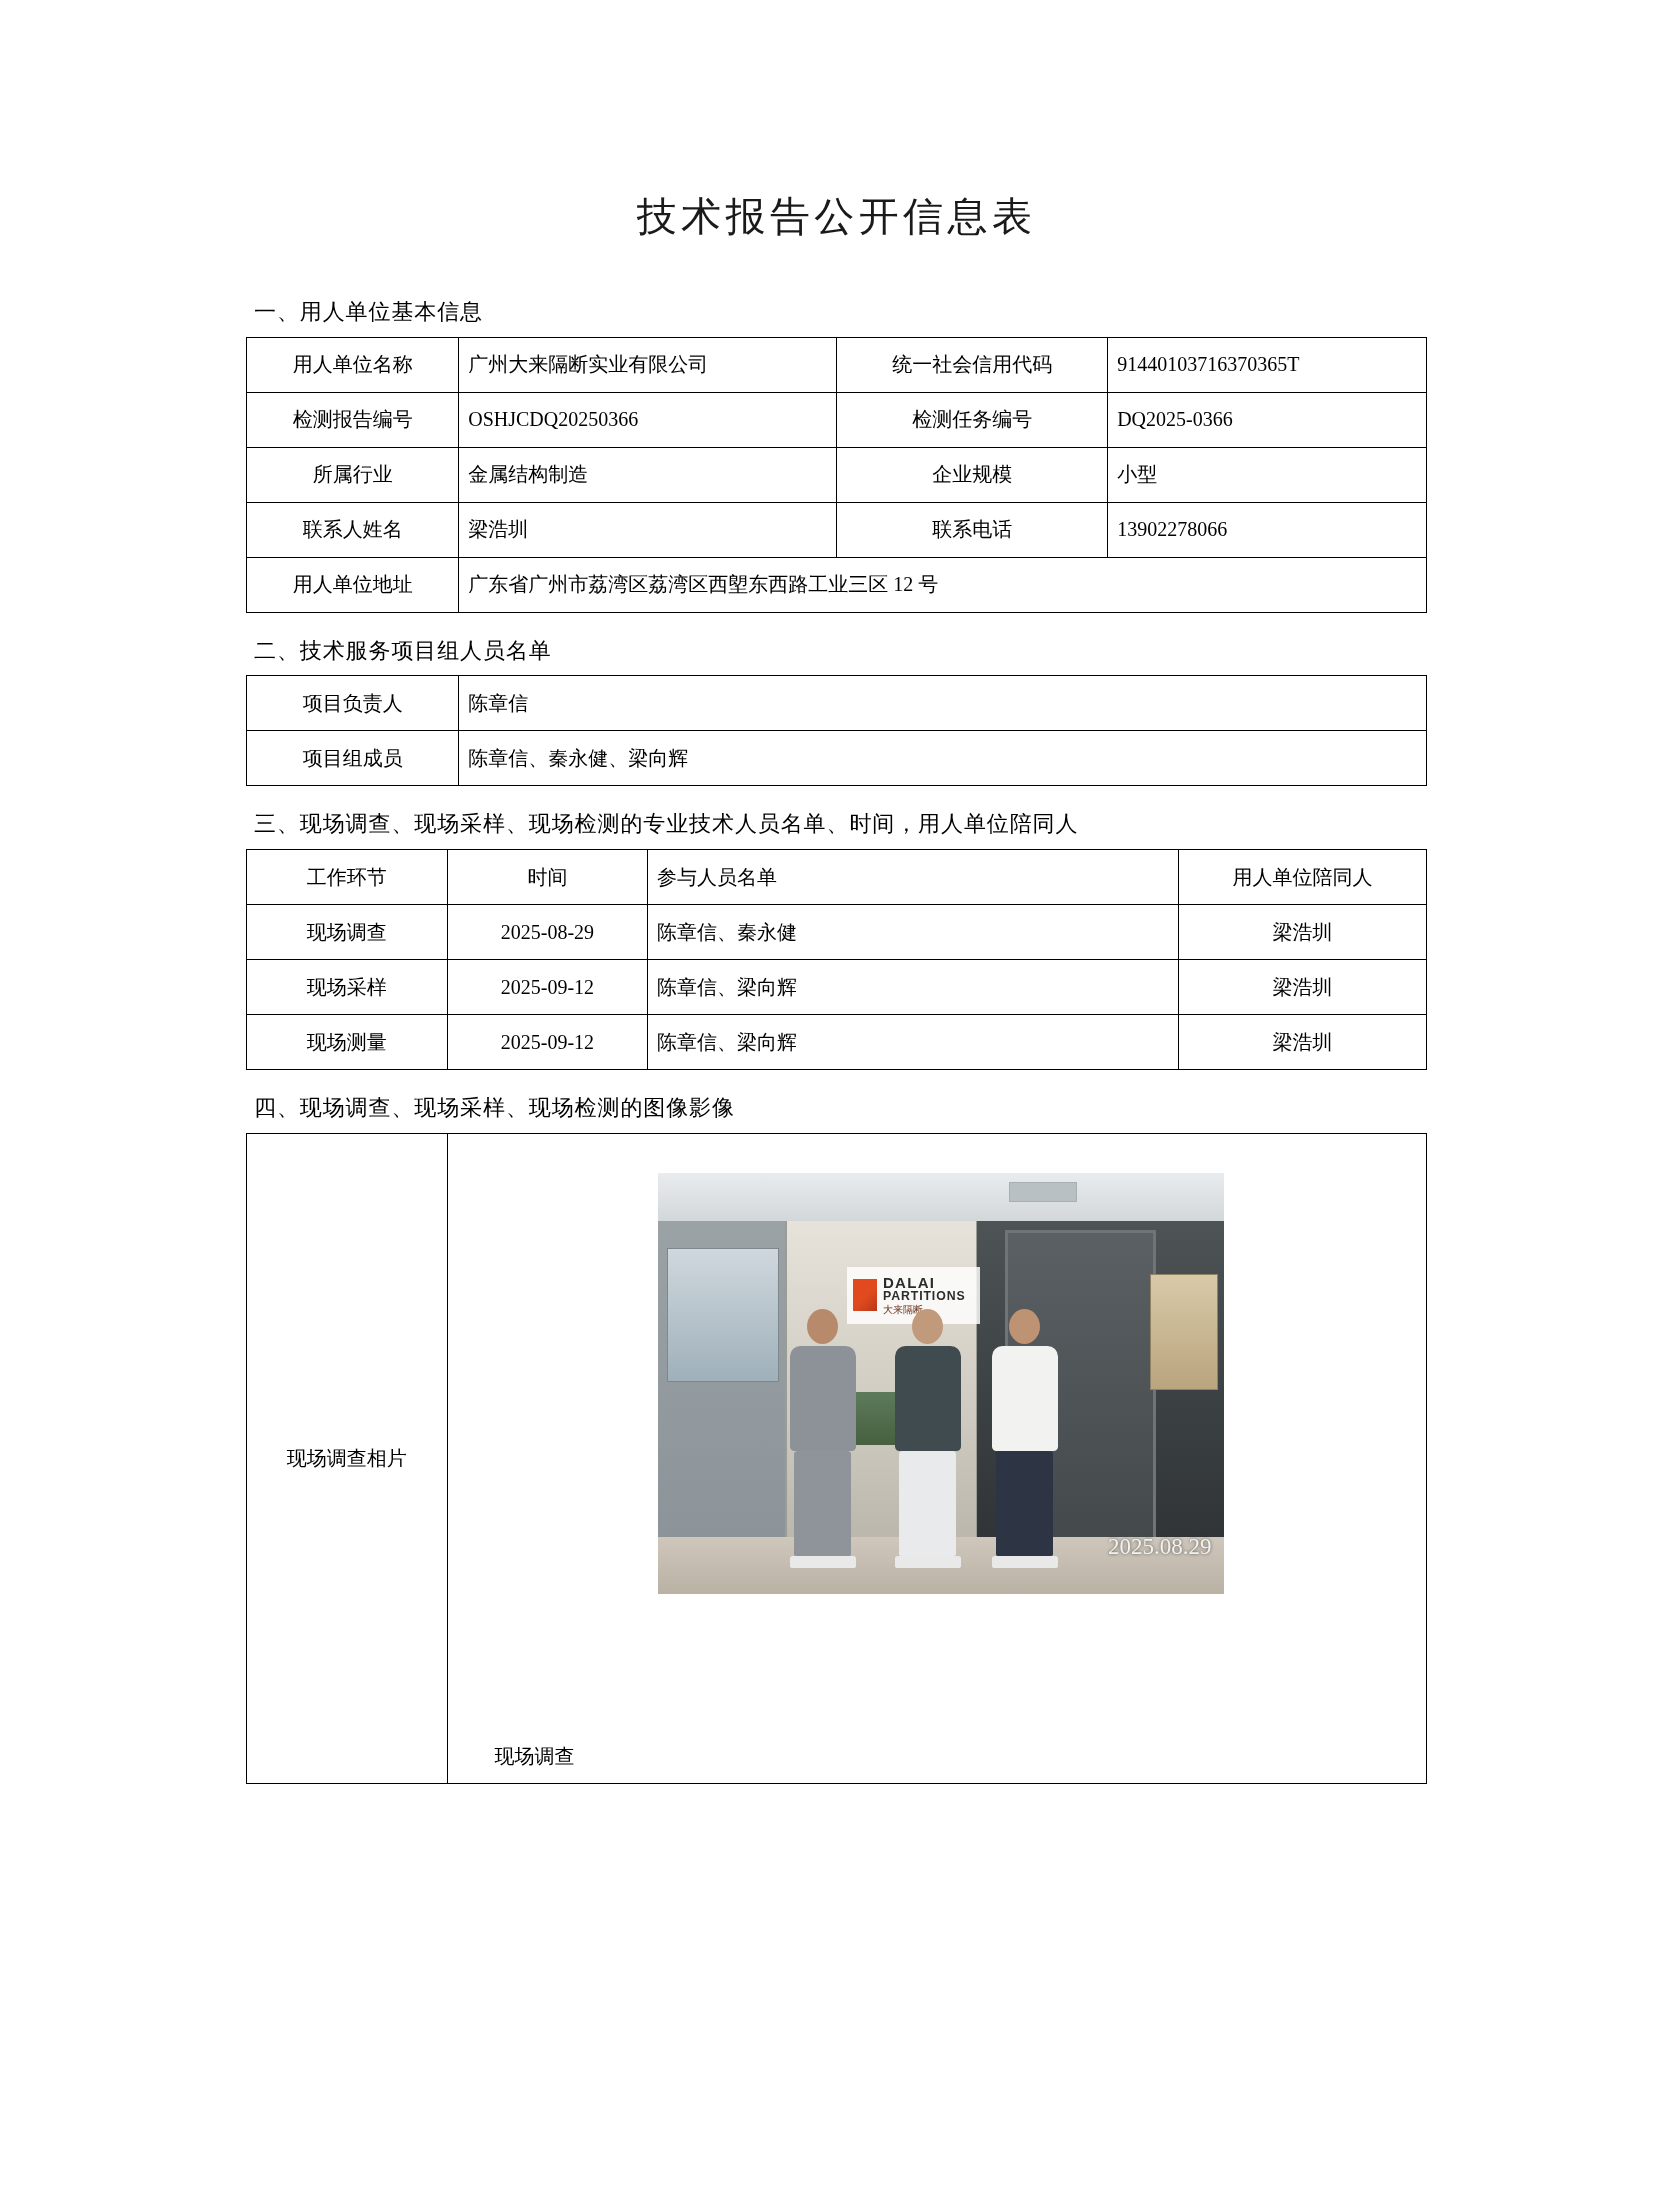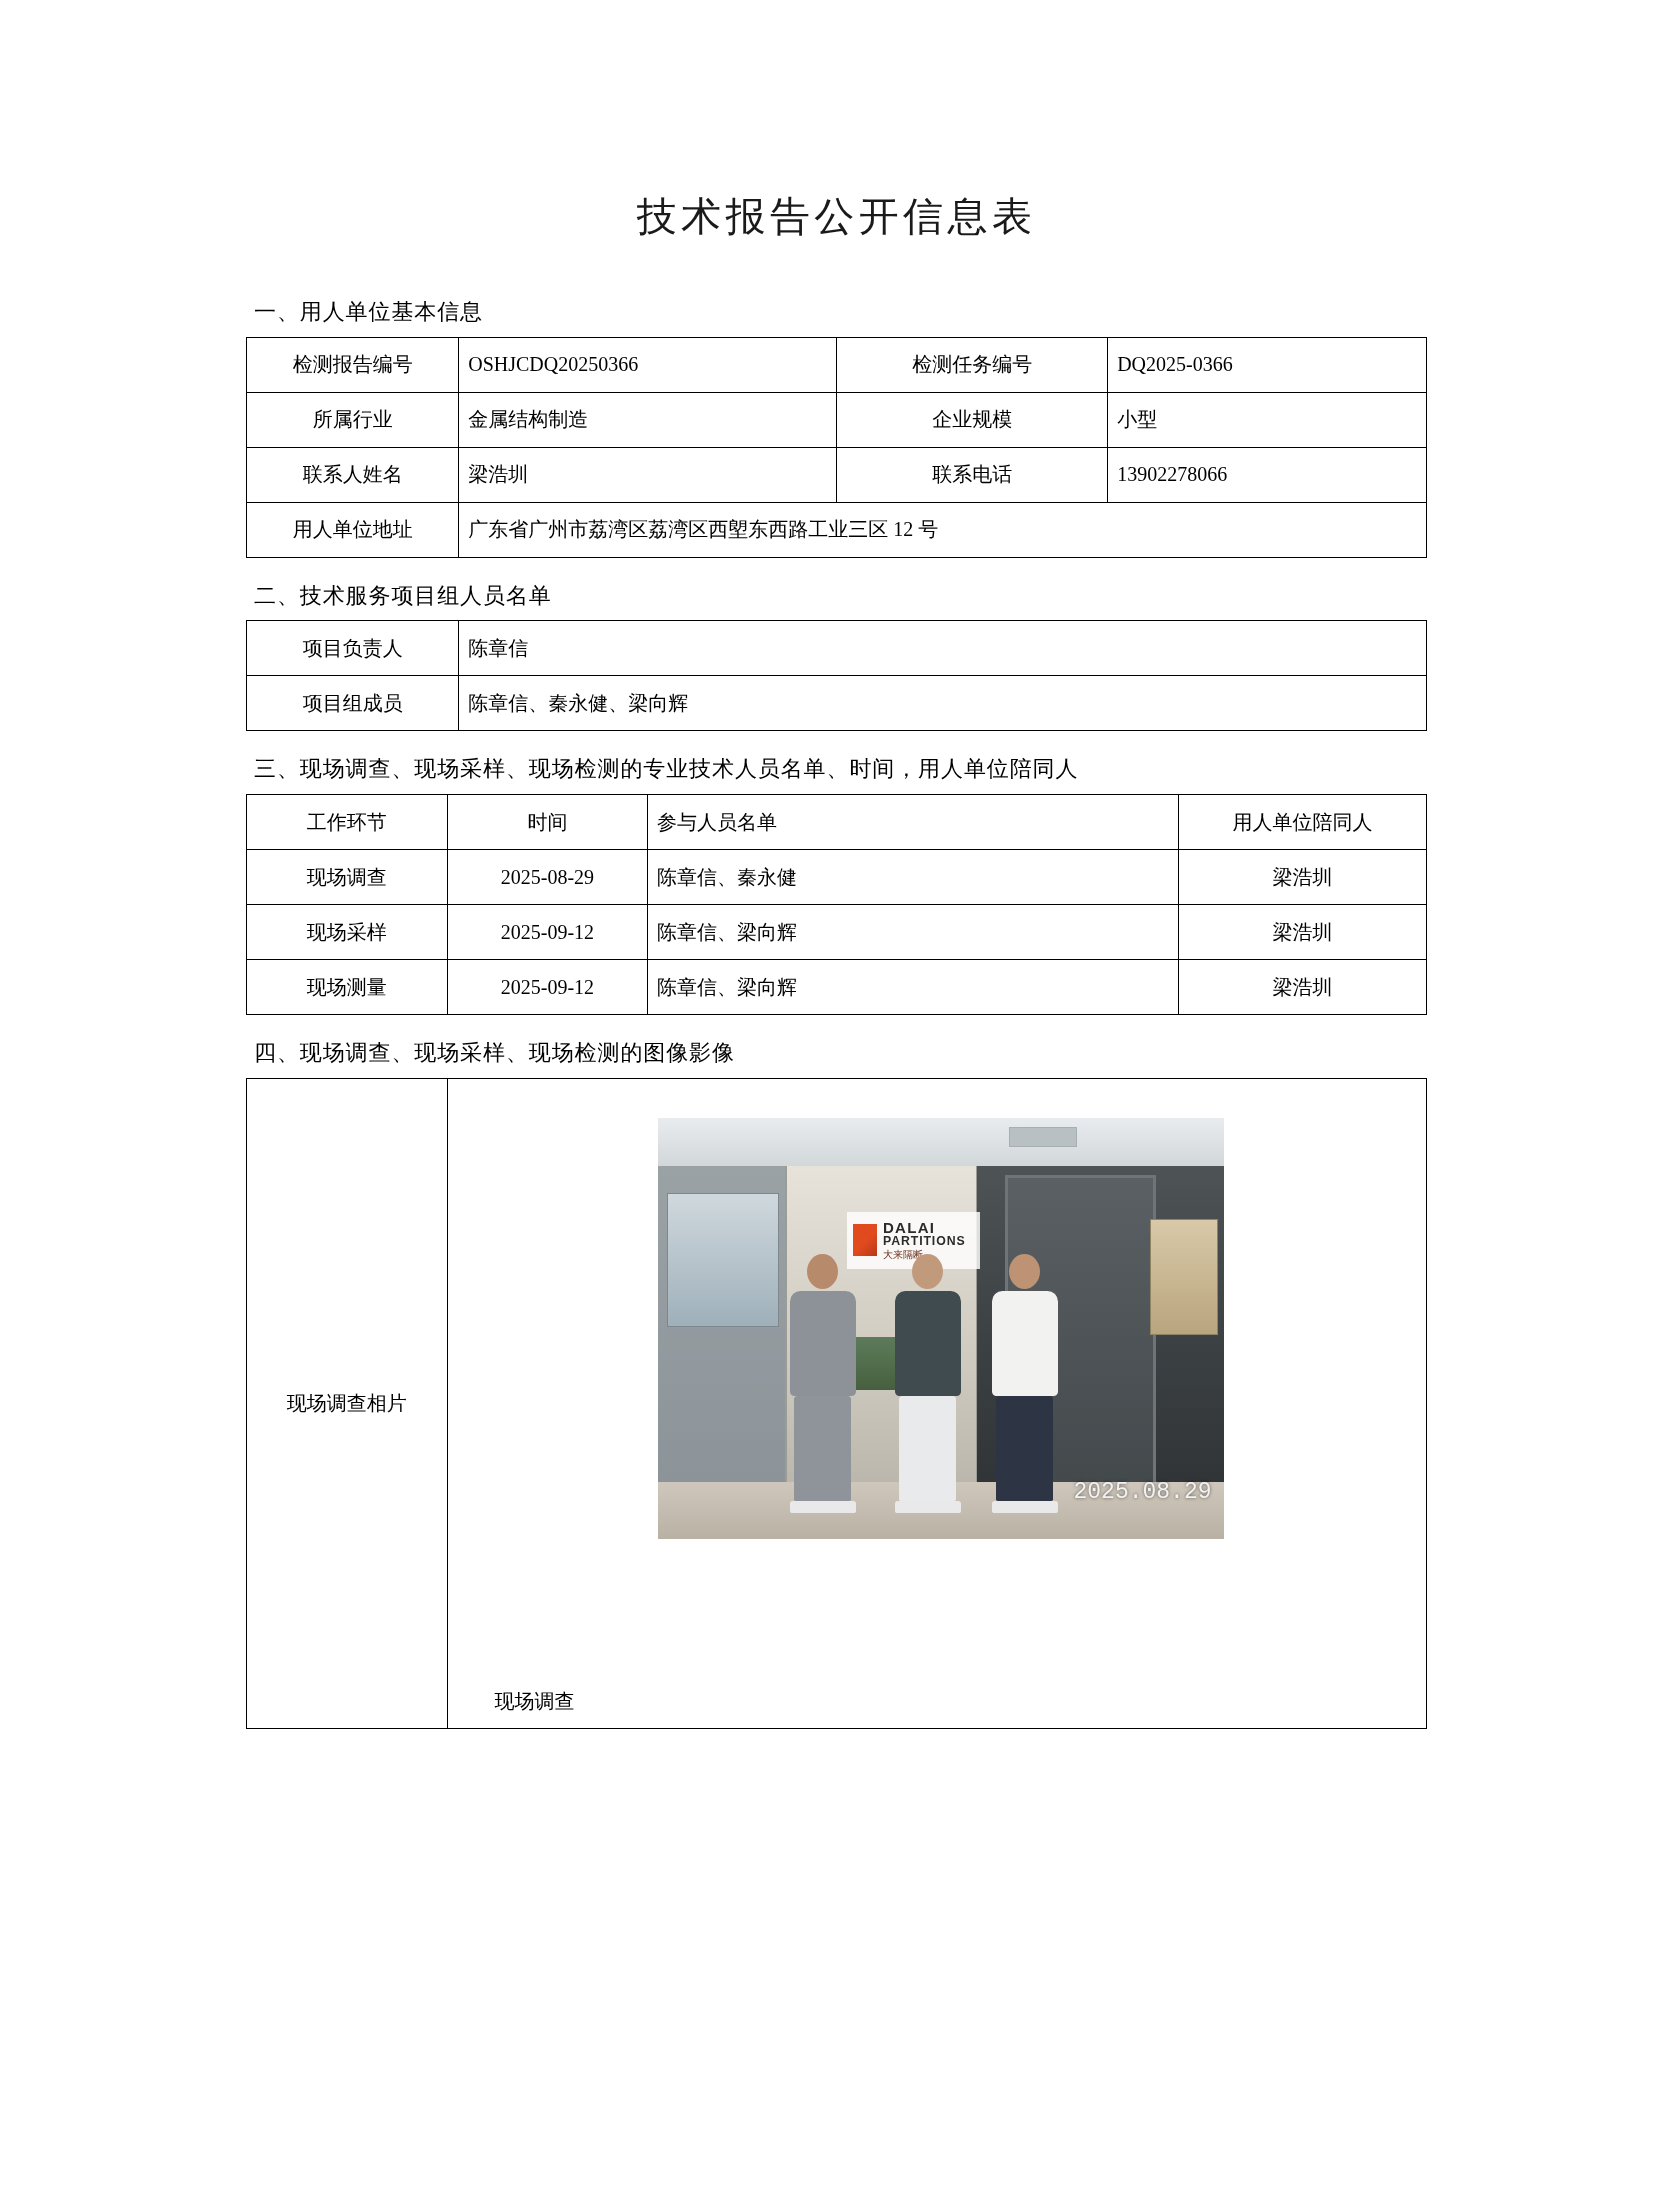--- a/index.html
+++ b/index.html
@@ -198,21 +198,21 @@
   .p2 .legs { background: #e8eaec; }
   .p3 { left: 334px; }
   .p3 .head { background: #bd9374; }
   .p3 .torso { background: #f2f2f0; }
   .p3 .legs { background: #2d3444; }
   .photo-date {
     position: absolute;
     right: 12.3px;
     bottom: 34px;
     color: #f2f2f2;
-    font-family: Liberation Mono, monospace;
+    font-family: Liberation Serif, serif;
     font-size: 23px;
     text-shadow: 0 0 3.5px rgba(0,0,0,0.6);
   }
   .photo-caption {
     align-self: flex-start;
     margin-left: 39px;
     margin-top: 149px;
     font-size: 20px;
   }
 </style>
@@ -225,20 +225,26 @@
 
   <div class="section-heading">一、用人单位基本信息</div>
   <table class="grid t1">
     <colgroup>
         <col class="c1">
         <col class="c2">
         <col class="c3">
         <col class="c4">
       </colgroup>
     <tbody>
+      <tr>
+        <td class="lbl">用人单位名称</td>
+        <td class="val">广州大来隔断实业有限公司</td>
+        <td class="lbl">统一社会信用代码</td>
+        <td class="val">91440103716370365T</td>
+      </tr>
       <tr>
         <td class="lbl">检测报告编号</td>
         <td class="val">OSHJCDQ20250366</td>
         <td class="lbl">检测任务编号</td>
         <td class="val">DQ2025-0366</td>
       </tr>
       <tr>
         <td class="lbl">所属行业</td>
         <td class="val">金属结构制造</td>
         <td class="lbl">企业规模</td>

